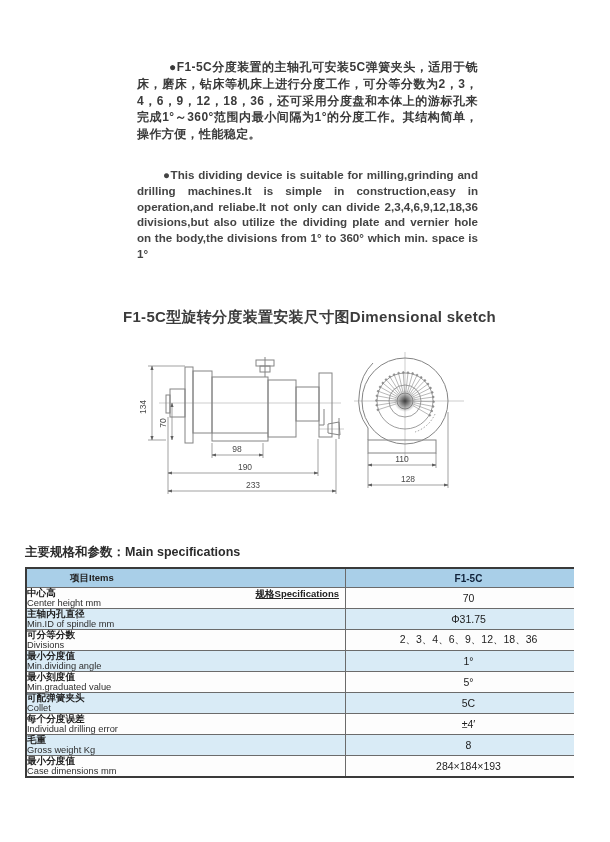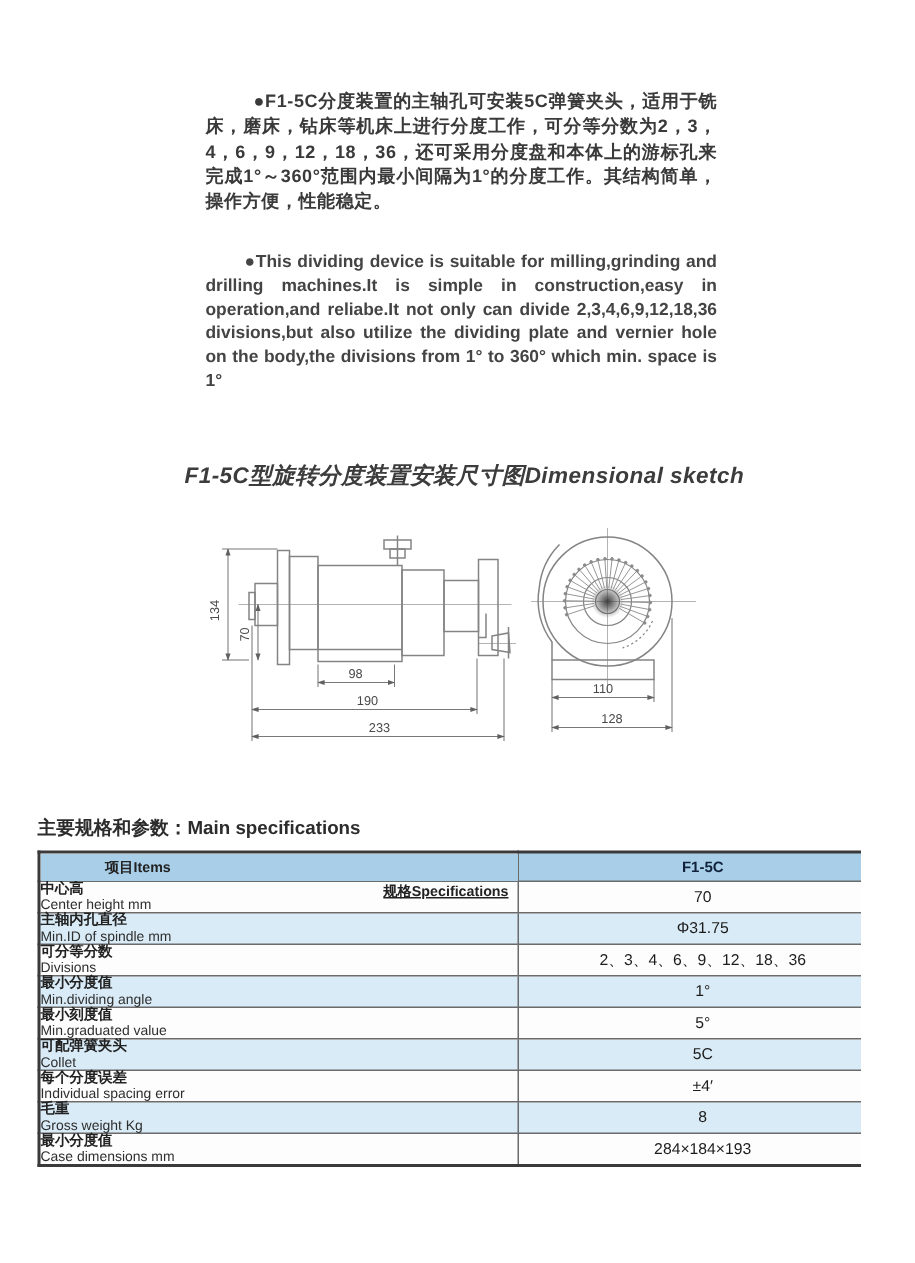--- a/index.html
+++ b/index.html
@@ -5,21 +5,21 @@
   html,body{margin:0;padding:0;background:#ffffff;}
   .page{
     position:relative;width:574px;height:842px;background:#ffffff;overflow:hidden;
     font-family:"Liberation Sans","DejaVu Sans",sans-serif;color:#333;
   }
   
   .intro{position:absolute;left:137px;width:341px;margin:0;text-align:justify;color:#3a3a3a;}
   .intro.cn{top:59px;font-size:12px;line-height:16.8px;font-weight:700;text-indent:32px;letter-spacing:.4px;}
   .intro.en{top:167px;font-size:11.6px;line-height:15.8px;font-weight:700;text-indent:26px;color:#444;}
   
-  .sketch-title{position:absolute;left:123px;top:308px;margin:0;font-size:15px;font-weight:700;color:#3c3c3c;letter-spacing:.3px;font-style:italic;}
+  .sketch-title{position:absolute;left:123px;top:308px;margin:0;font-size:15px;font-weight:700;color:#3c3c3c;letter-spacing:.3px;}
   
   .drawing{position:absolute;left:0;top:348px;width:610px;height:160px;}
   .drawing svg{position:absolute;overflow:visible;}
   svg text{font-family:"Liberation Sans","DejaVu Sans",sans-serif;font-size:8.5px;fill:#4a4a4a;}
   .dev{stroke:#848484;stroke-width:1;fill:none;}
   .dim{stroke:#787878;stroke-width:.7;fill:none;}
   .cl{stroke:#ababab;stroke-width:.6;}
   
   .spec-heading{position:absolute;left:25px;top:544px;font-size:12.5px;font-weight:700;color:#2c2c2c;}
   
@@ -243,21 +243,21 @@
       <tr>
         <td class="item-td">
             <div class="cn">可配弹簧夹头</div>
             <div class="en">Collet</div>
           </td>
         <td class="val-td">5C</td>
       </tr>
       <tr>
         <td class="item-td">
             <div class="cn">每个分度误差</div>
-            <div class="en">Individual spacing error</div>
+            <div class="en">Individual drilling error</div>
           </td>
         <td class="val-td">±4′</td>
       </tr>
       <tr>
         <td class="item-td">
             <div class="cn">毛重</div>
             <div class="en">Gross weight Kg</div>
           </td>
         <td class="val-td">8</td>
       </tr>

